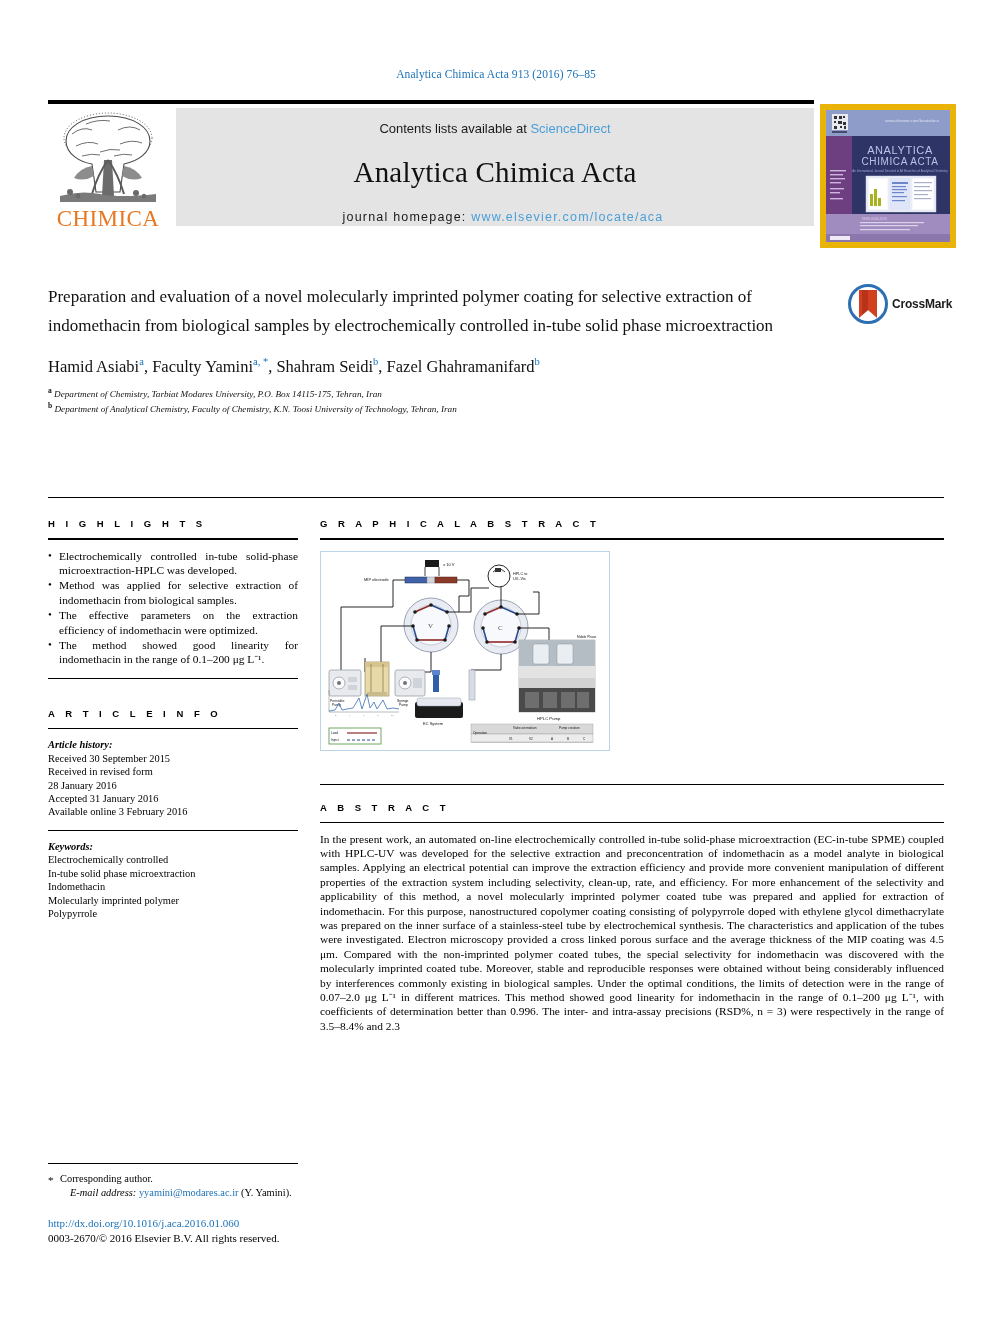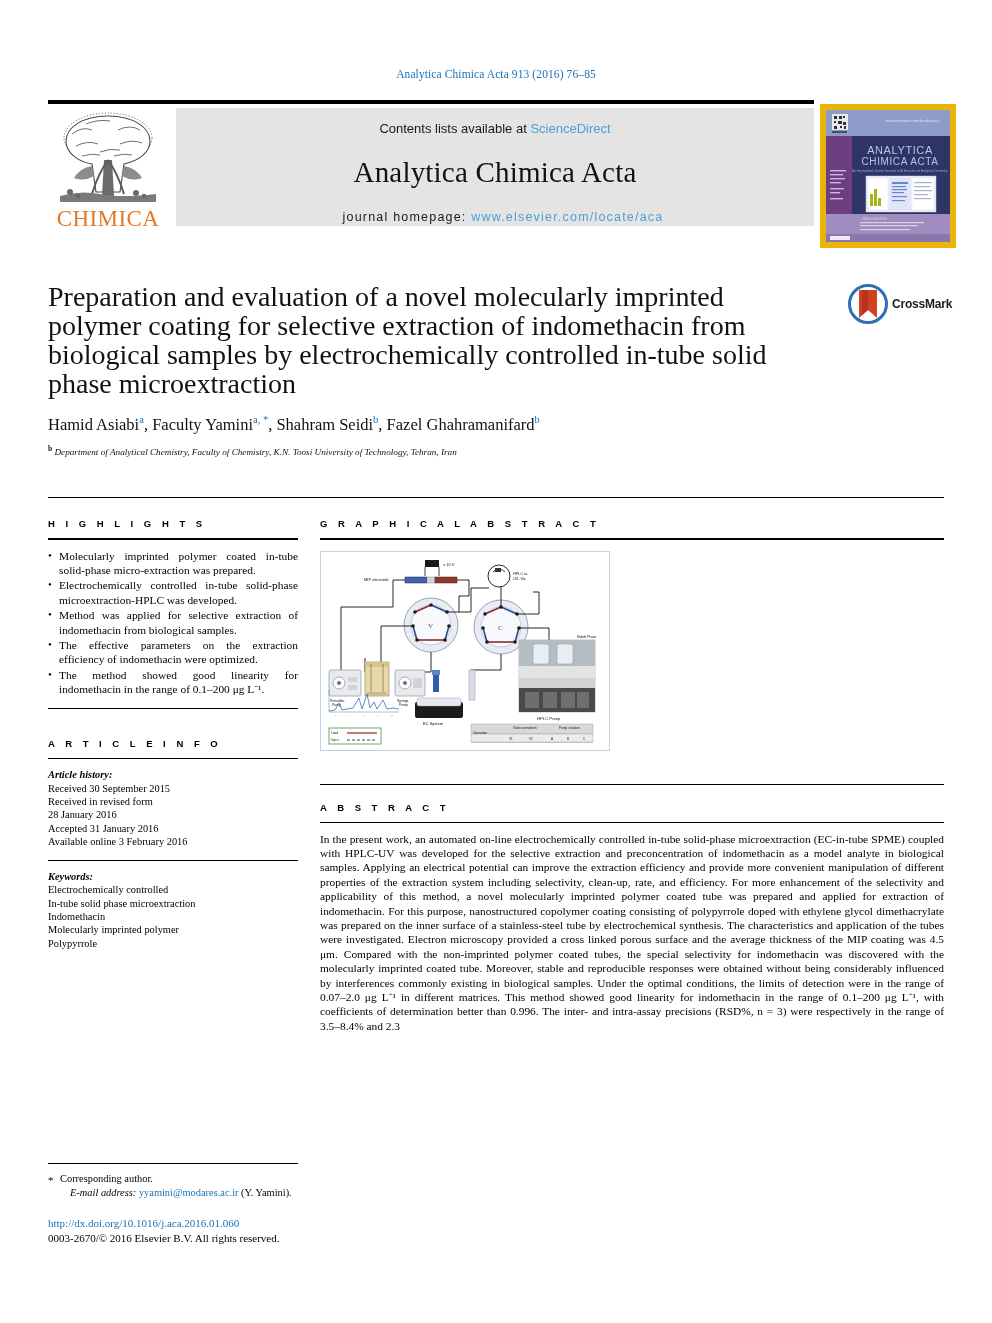--- a/index.html
+++ b/index.html
@@ -118,21 +118,21 @@
 
   
   .title-block {
     position: absolute;
     left: 48px; top: 282px;
     width: 896px;
   }
   .article-title {
     width: 760px;
     font-family: "Liberation Serif", serif;
-    font-size: 28px;
+    font-size: 17px;
     line-height: 29px;
     color: #111;
     font-weight: normal;
     margin: 0;
   }
   .crossmark {
     position: absolute;
     right: 0px; top: 2px;
     width: 96px;
     height: 42px;
@@ -452,33 +452,36 @@
 
     <div class="authors">
       <span>Hamid Asiabi</span><span class="aff-mark">a</span>,
       <span>Faculty Yamini</span><span class="aff-mark">a, *</span>,
       <span>Shahram Seidi</span><span class="aff-mark">b</span>,
       <span>Fazel Ghahramanifard</span><span class="aff-mark">b</span>
     </div>
 
     <div class="affils">
       <div>
+        <span class="sup">a</span>
+        <span>Department of Chemistry, Tarbiat Modares University, P.O. Box 14115-175, Tehran, Iran</span>
+      </div>
+      <div>
         <span class="sup">b</span>
         <span>Department of Analytical Chemistry, Faculty of Chemistry, K.N. Toosi University of Technology, Tehran, Iran</span>
       </div>
     </div>
   </div>
   <div class="title-rule"></div>
 
   <div class="col-left">
 
     <div class="sec-head">H I G H L I G H T S</div>
     <div class="hr-thick"></div>
     <ul class="highlights">
-      <li>Molecularly imprinted polymer coated in-tube solid-phase micro-extraction was prepared.</li>
       <li>Electrochemically controlled in-tube solid-phase microextraction-HPLC was developed.</li>
       <li>Method was applied for selective extraction of indomethacin from biological samples.</li>
       <li>The effective parameters on the extraction efficiency of indomethacin were optimized.</li>
       <li>The method showed good linearity for indomethacin in the range of 0.1–200 μg L⁻¹.</li>
     </ul>
     <div class="hr-thin highlights-bottom-rule"></div>
 
     <div class="sec-head" style="margin-top:29px;">A R T I C L E   I N F O</div>
     <div class="hr-thick"></div>
 

